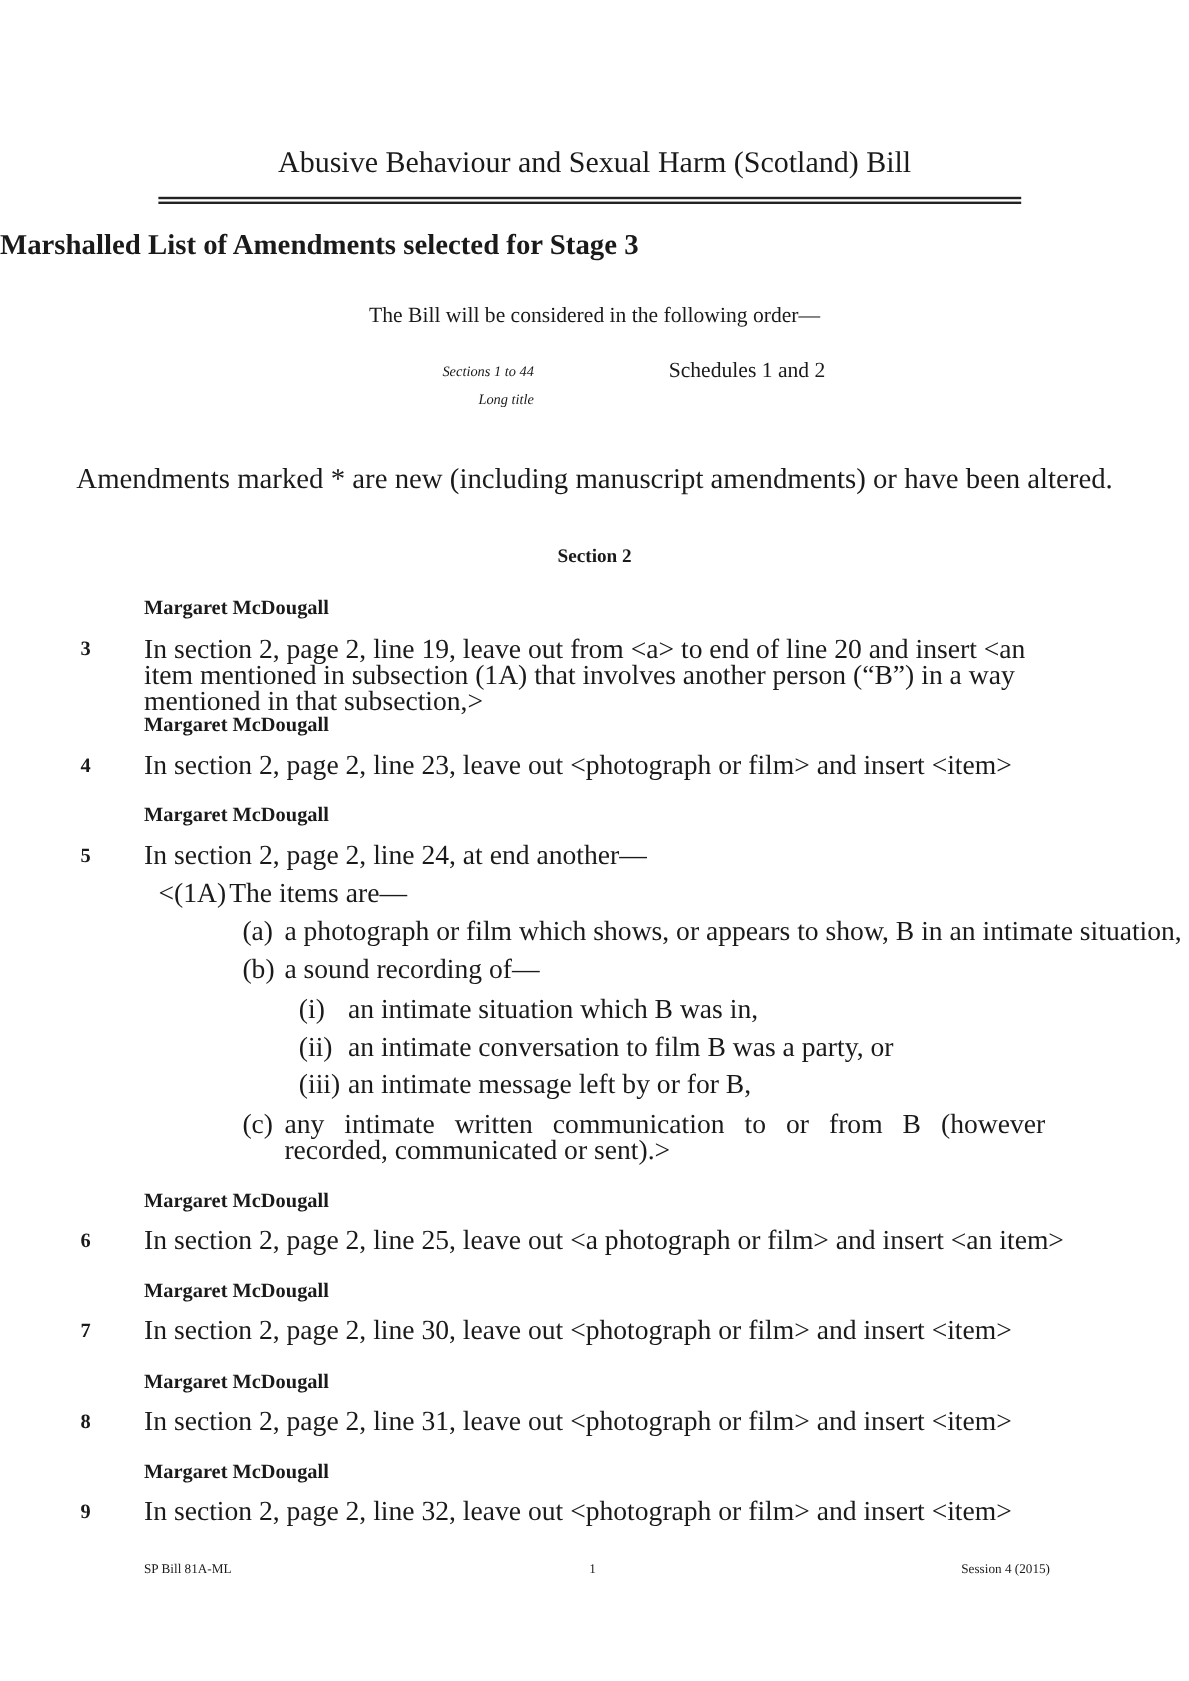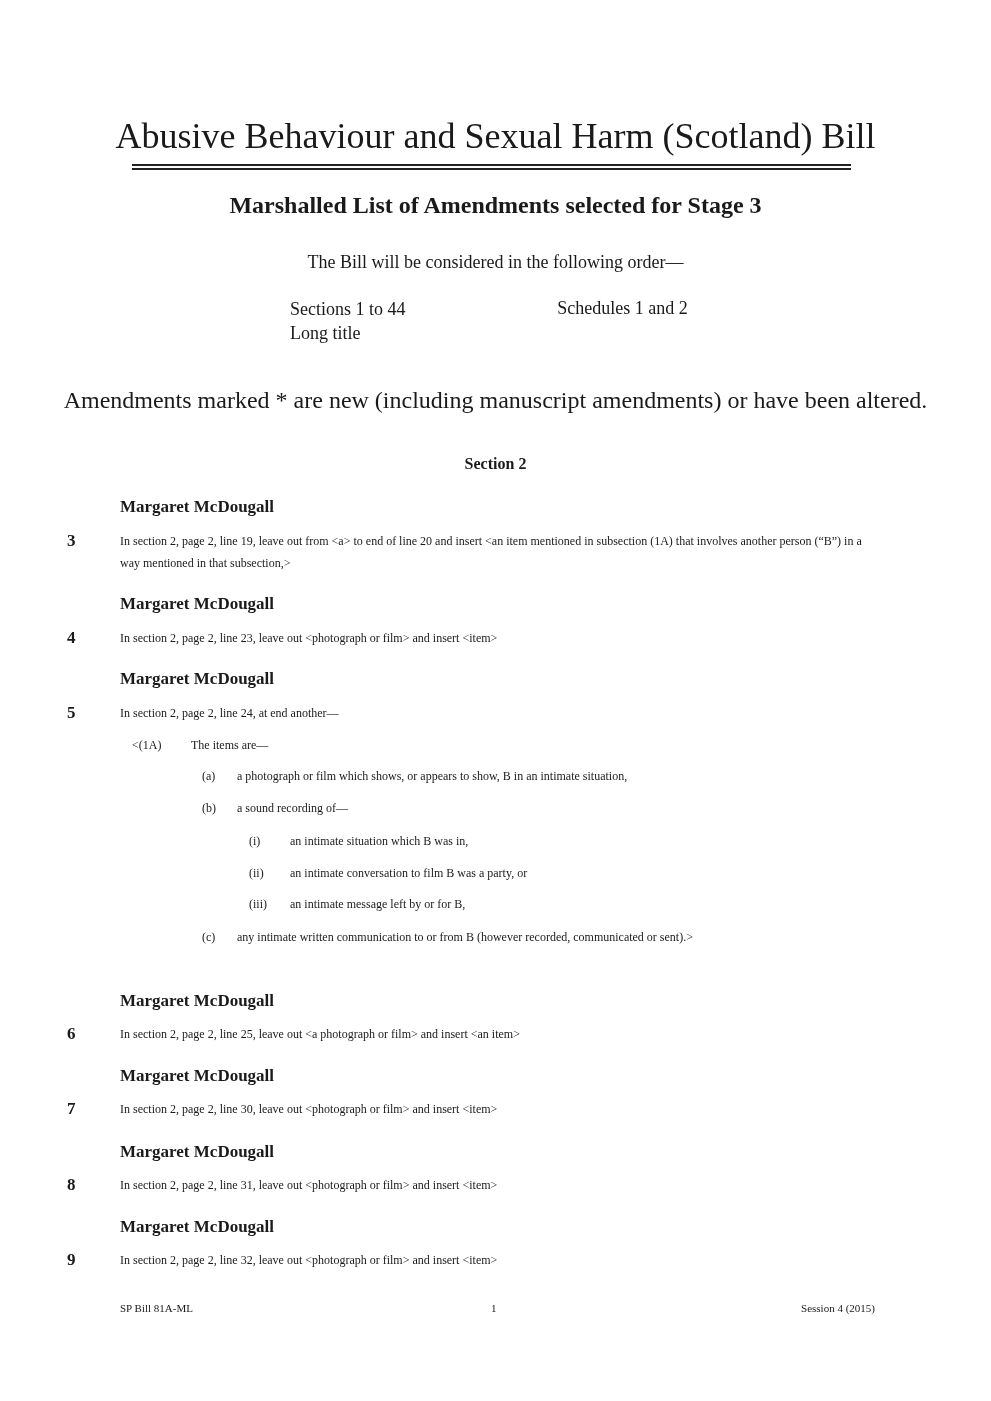--- a/index.html
+++ b/index.html
@@ -1,30 +1,30 @@
 <!DOCTYPE html>
 <html><head>
 <meta charset="utf-8">
 <style>
   html, body { margin:0; padding:0; background:#ffffff; }
   body { width:991px; height:1401px; position:relative; overflow:hidden;
          font-family:"Liberation Serif", "DejaVu Serif", serif; color:#1a1a1a; }
   .abs { position:absolute; white-space:nowrap; }
-  .title { left:0; width:991px; top:118px; text-align:center; font-size:36px; line-height:36px; }
+  .title { left:0; width:991px; top:118px; text-align:center; font-size:25px; line-height:36px; }
   .rule1 { position:absolute; left:132px; width:719px; top:164px; height:0; border-top:2px solid #222; }
   .rule2 { position:absolute; left:132px; width:719px; top:168px; height:0; border-top:2px solid #222; }
-  .subtitle { left:0; width:991px; top:190px; text-align:center; font-size:24px; font-weight:bold; line-height:30px; }
+  .subtitle { left:0; width:991px; top:190px; font-size:24px; font-weight:bold; line-height:30px; }
   .order-intro { left:0; width:991px; top:251px; text-align:center; font-size:18px; line-height:22px; }
-  .order-col1 { left:290px; width:155px; top:297px; text-align:left; font-size:18px; line-height:24px; }
+  .order-col1 { left:290px; width:155px; top:297px; text-align:right; font-size:12px; line-height:24px;font-style:italic; }
   .order-col2 { left:540px; width:165px; top:296px; text-align:center; font-size:18px; line-height:24px; }
   .note { left:0; width:991px; top:389px; text-align:center; font-size:24px; line-height:22px; }
   .section-head { left:0; width:991px; top:454px; text-align:center; font-size:16px; font-weight:bold; line-height:20px; }
   .proposer { left:120px; font-size:17px; font-weight:bold; line-height:22px; }
   .num { left:67px; font-size:17px; font-weight:bold; line-height:22px; }
-  .text { left:120px; font-size:12px; line-height:22px; }
+  .text { left:120px; font-size:23px; line-height:22px; }
   .wrap { white-space:normal; width:752px; text-align:justify; }
   .footer { top:1297px; font-size:11px; line-height:22px; }
 </style>
 </head>
 <body>
 
 <div class="abs title">Abusive Behaviour and Sexual Harm (Scotland) Bill</div>
 <div class="rule1"></div>
 <div class="rule2"></div>
 <div class="abs subtitle">Marshalled List of Amendments selected for Stage 3</div>

